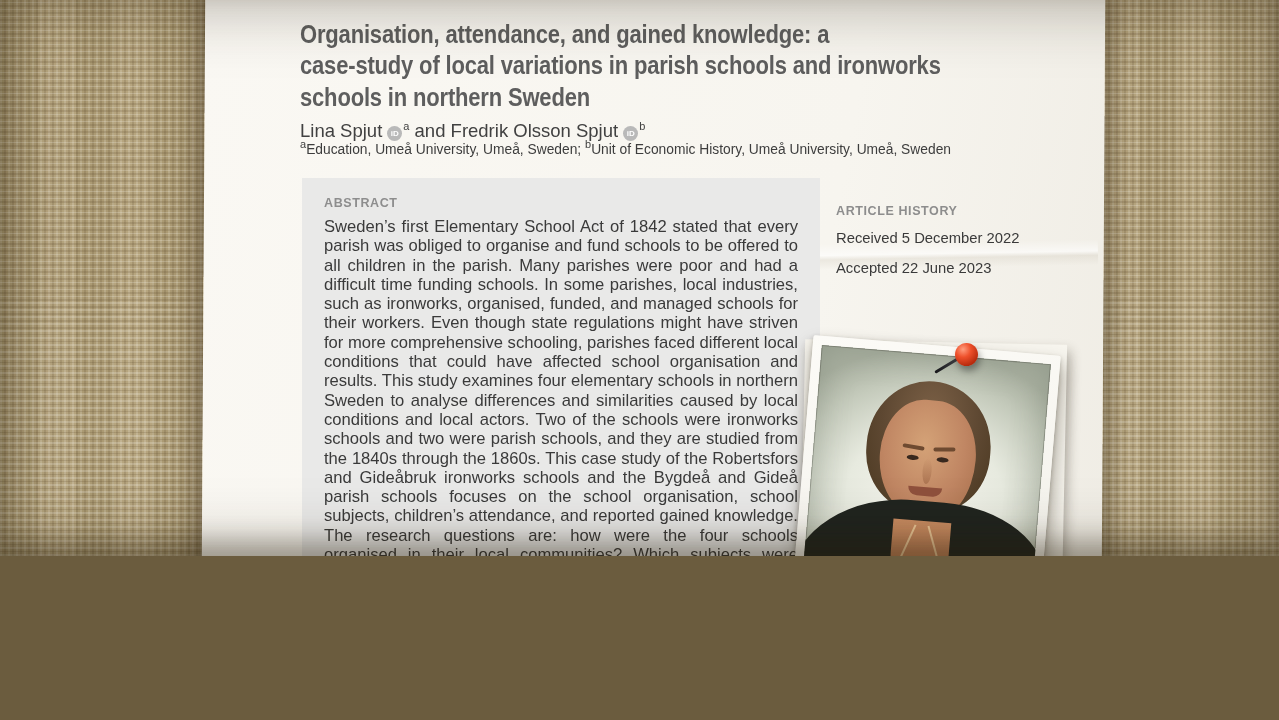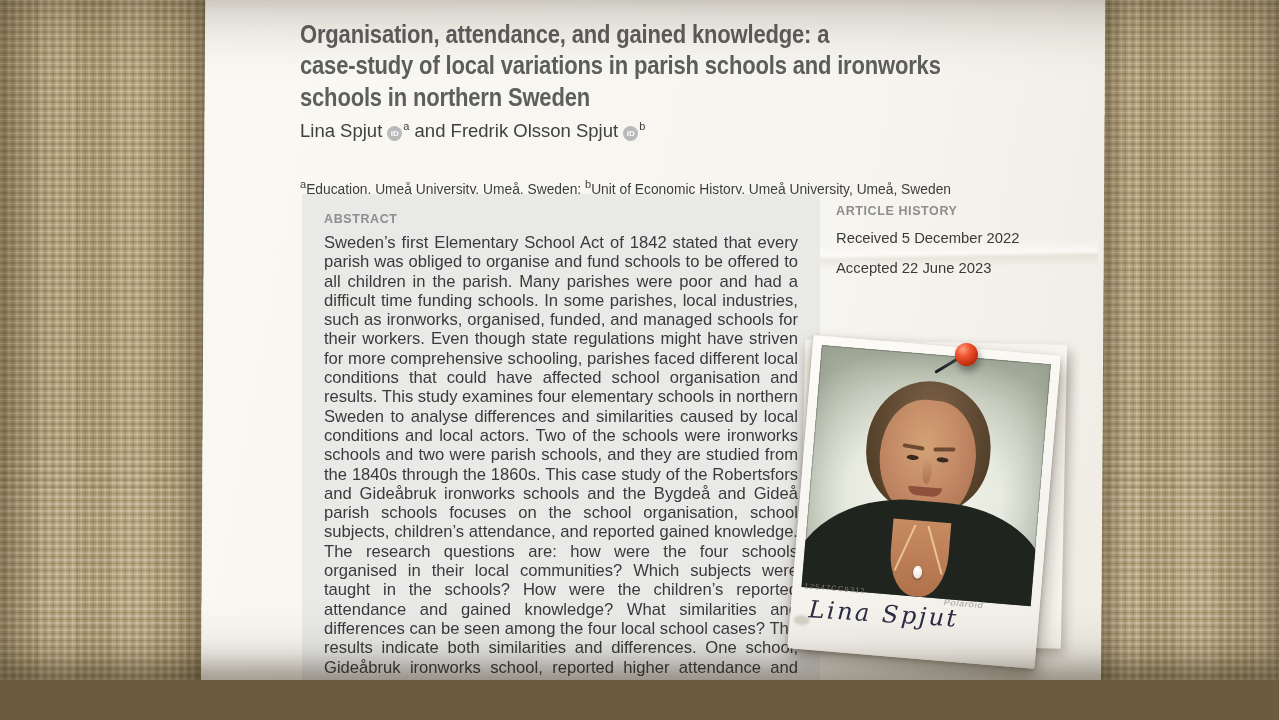--- a/index.html
+++ b/index.html
@@ -1,17 +1,17 @@
 <!DOCTYPE html>
 <html lang="en"><head>
 <meta charset="utf-8">
 <style>
   html,body{margin:0;padding:0;background:#6b5c3e;}
   .stage{
-    position:relative; width:1279px; height:680px; overflow:hidden;
+    position:relative; width:1279px; height:556px; overflow:hidden;
     font-family:"Liberation Sans", sans-serif;
     background-color:#b2a078;
     background-image:
       repeating-linear-gradient(0deg, rgba(255,255,248,.20) 0 1.5px, rgba(0,0,0,0) 1.5px 3.5px, rgba(92,72,42,.18) 3.5px 5px, rgba(0,0,0,0) 5px 7px),
       repeating-linear-gradient(90deg, rgba(255,255,244,.16) 0 2px, rgba(0,0,0,0) 2px 4px, rgba(80,60,35,.15) 4px 6px, rgba(0,0,0,0) 6px 8px),
       repeating-linear-gradient(90deg, rgba(0,0,0,.04) 0 38px, rgba(255,255,255,.05) 38px 76px);
   }
   .vignette{position:absolute; inset:0; box-shadow:inset 0 0 70px rgba(40,30,10,.38), inset 0 -14px 24px rgba(35,25,8,.30); pointer-events:none; z-index:9;}
 
   .paper{
@@ -32,25 +32,25 @@
     letter-spacing:-.2px; white-space:pre-line;
     transform:scaleX(.88); transform-origin:left top;
   }
   .authors{position:absolute; left:300px; top:100px; z-index:3; font-size:18.5px; color:#414141;margin-top:20px;}
   .orcid{
     display:inline-block; width:15px; height:15px; border-radius:50%; background:#b9b9b9;
     color:#ffffff; font-size:8px; font-weight:bold; text-align:center; line-height:15px;
     vertical-align:1px; margin:0 1px 0 5px; letter-spacing:0;
   }
   .authors sup, .affil sup{font-size:11px; color:#414141;}
-  .affil{position:absolute; left:300px; top:138px; width:720px; z-index:3; font-size:13.8px; color:#3d3d3d;margin-top:40px;}
+  .affil{position:absolute; left:300px; top:138px; width:720px; z-index:3; font-size:13.8px; color:#3d3d3d;}
 
   .abstract-box{
     position:absolute; left:302px; top:178px; width:518px; height:517px; z-index:3;
-    background:#e9e9e8; box-sizing:border-box; padding:18px 22px 0 22px;margin-top:16px;
+    background:#e9e9e8; box-sizing:border-box; padding:18px 22px 0 22px;
   }
   .small-heading{font-size:12.5px; font-weight:bold; letter-spacing:.6px; color:#8d8d8d;}
   .abstract-text{
     margin-top:7px; font-size:16.6px; line-height:19.3px; color:#3a3a3a;
     text-align:justify; hyphens:auto; -webkit-hyphens:auto;
   }
 
   .history{position:absolute; left:836px; top:204px; width:250px; z-index:3;}
   .history .line{font-size:14.8px; line-height:17.6px; color:#3a3a3a; margin-top:12px;}
   .keywords{position:absolute; left:836px; top:261px; width:230px; z-index:3;}

